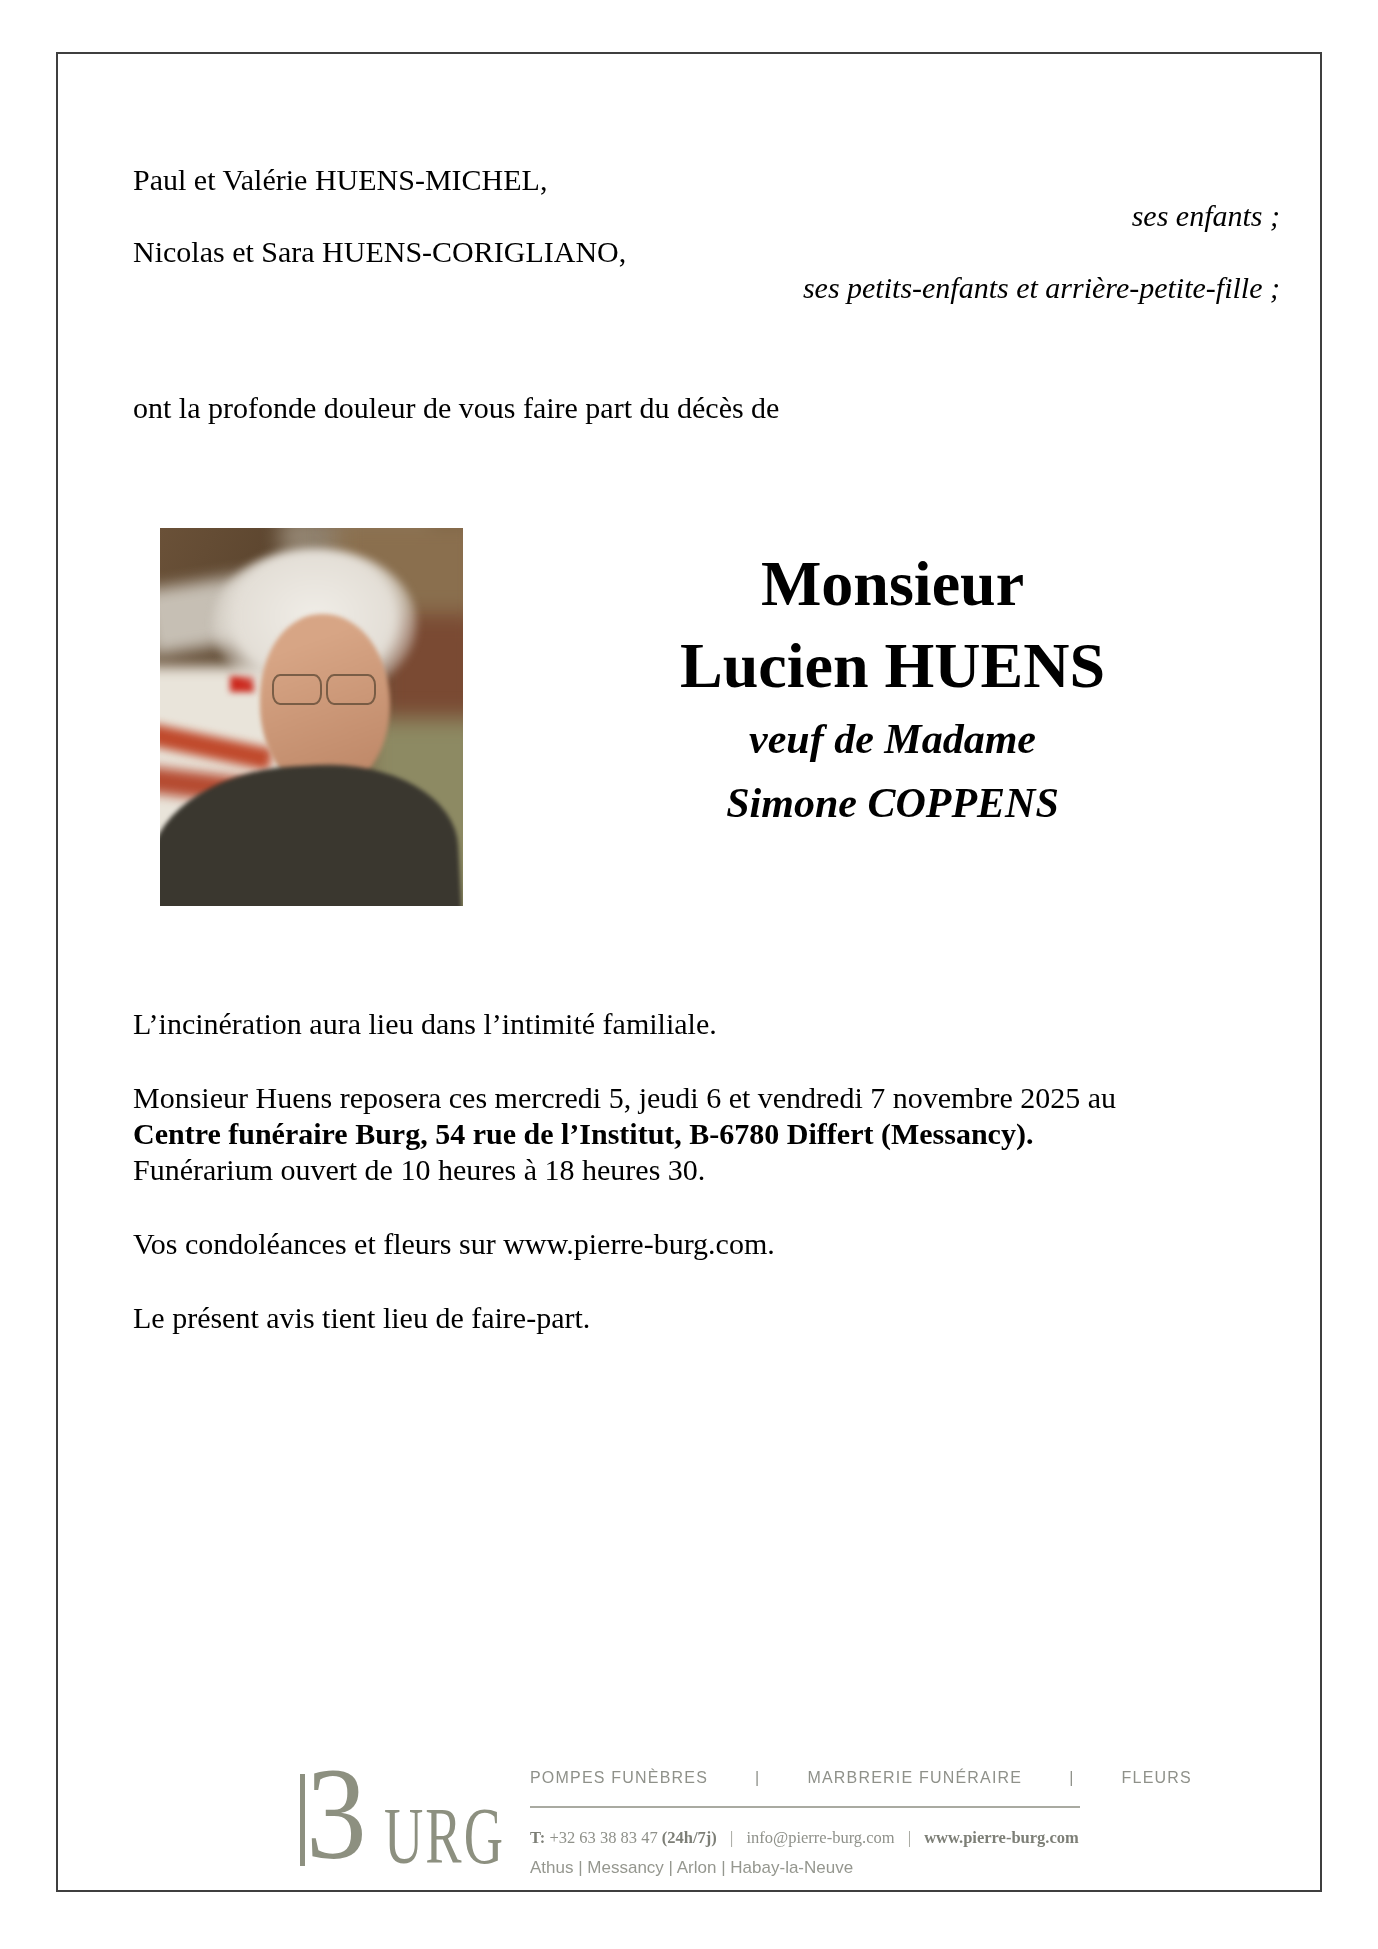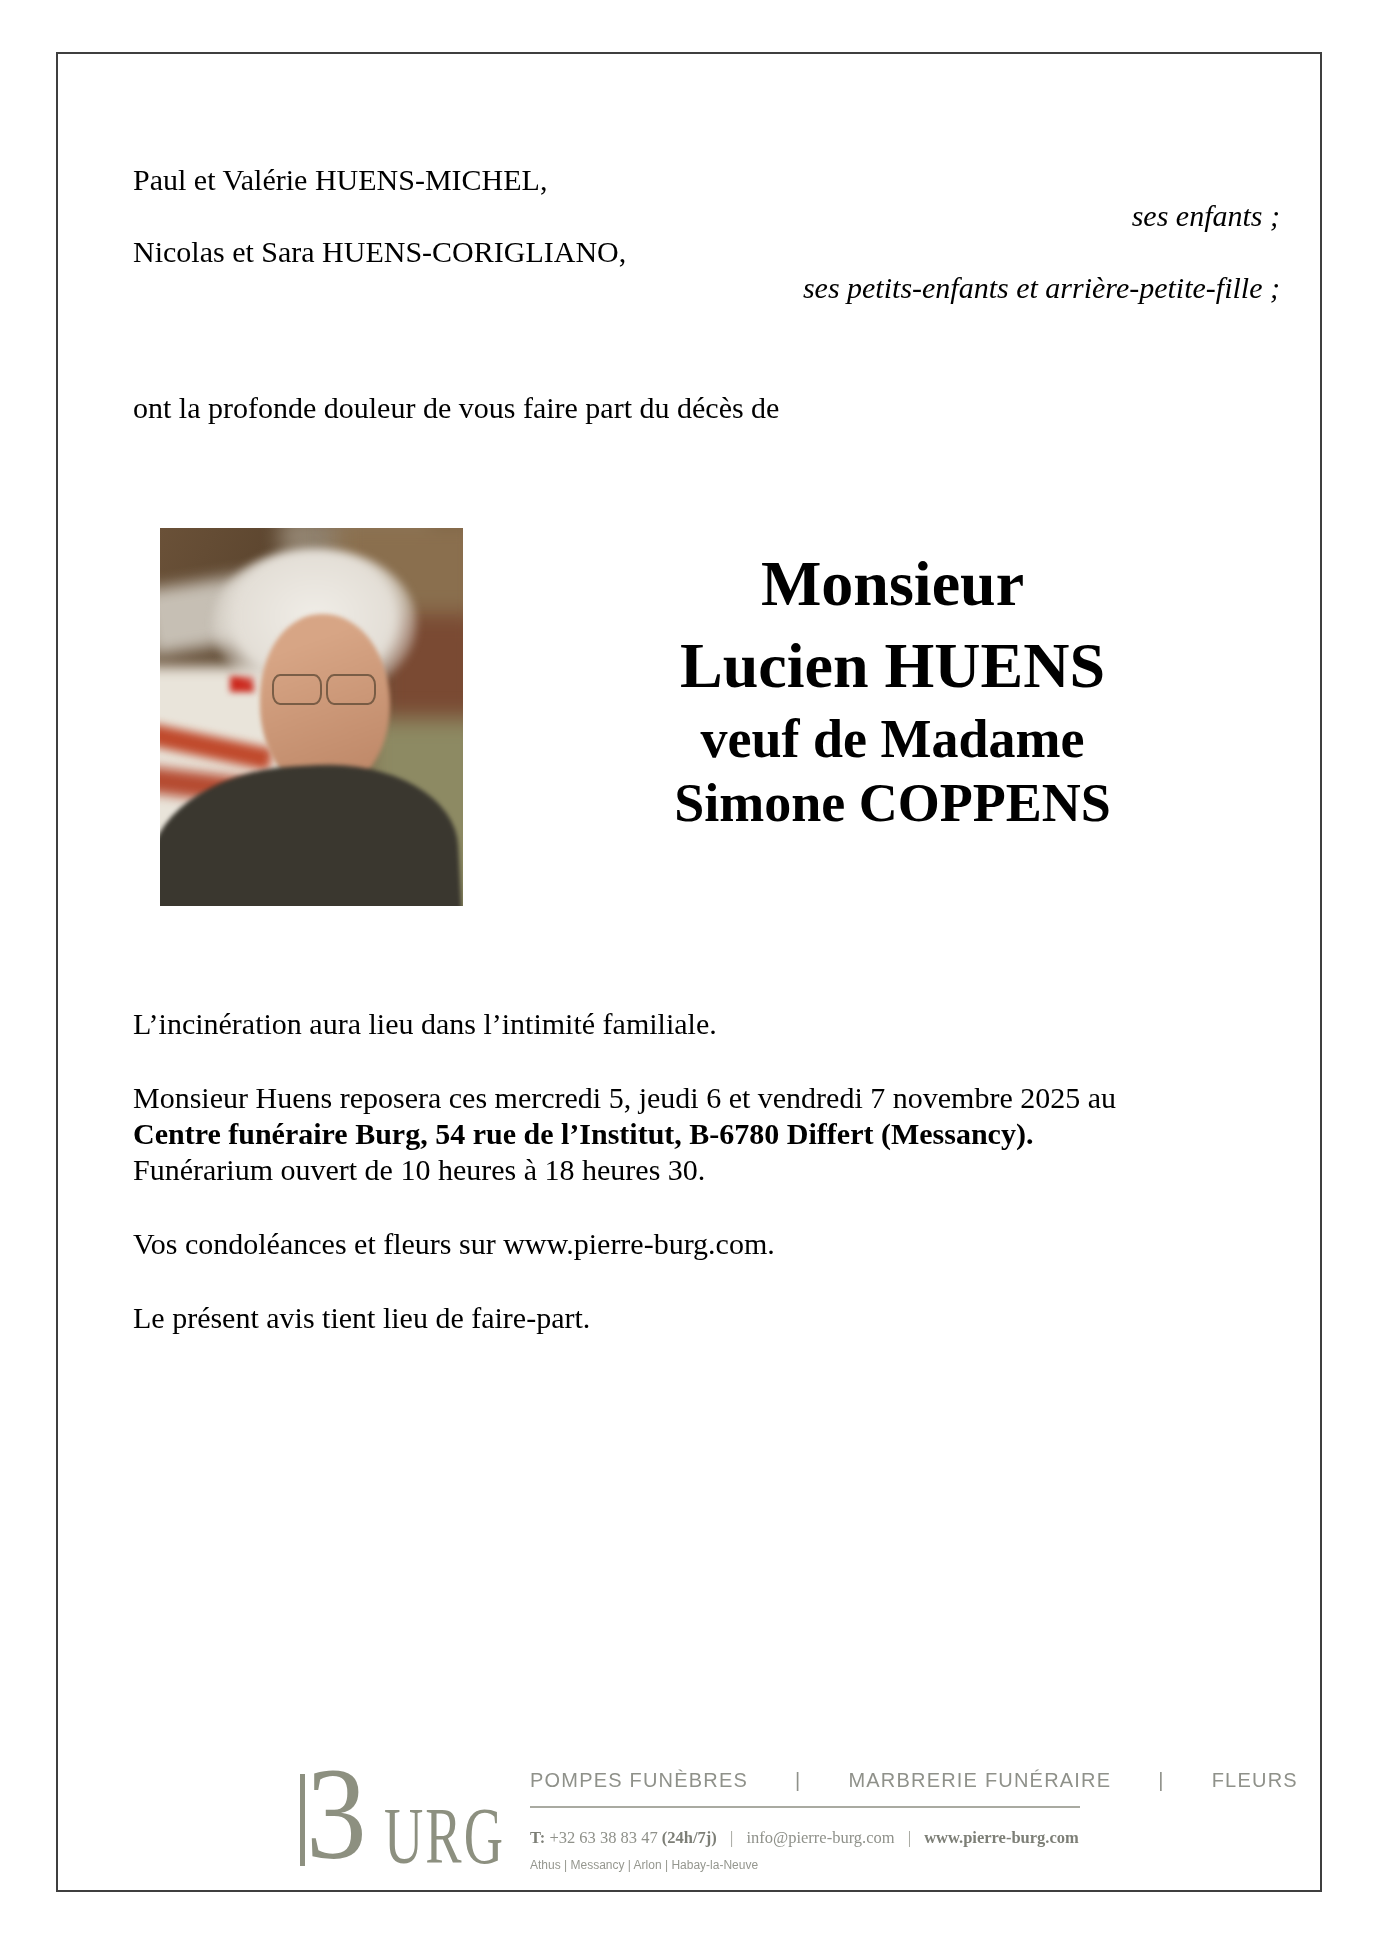--- a/index.html
+++ b/index.html
@@ -54,21 +54,21 @@
   .ph-sweater {
     left:-12px; top:238px; width:310px; height:160px; background:#3a372f;
     border-radius:48% 44% 0 0 / 62% 55% 0 0; transform:rotate(-3deg); filter:blur(2px);
   }
   
   .names {
     position:absolute; left:505px; top:543px; width:775px;
     text-align:center; font-weight:bold;
   }
   .names .t { font-size:64px; line-height:82px; white-space:nowrap; }
-  .names .s { font-size:54px; line-height:64px; white-space:nowrap; }
+  .names .s { font-size:42px; line-height:64px; white-space:nowrap;font-style:italic; }
   
   .bodytext {
     position:absolute; left:133px; top:1006px; width:1170px;
     font-size:30px; line-height:36px;
   }
   .bodytext .para { margin:0 0 38px 0; }
   .bline { white-space:nowrap; }
   .bline.bold { font-weight:bold; }
   
   .logo-stem { position:absolute; left:300px; top:1774px; width:5px; height:92px; background:#8d9080; }
@@ -78,33 +78,33 @@
     transform:scaleX(.92); transform-origin:left top;
   }
   .logo-urg {
     position:absolute; left:384px; top:1796px; font-size:80px; line-height:1;
     font-family:"Liberation Serif", serif; color:#8d9080; letter-spacing:3px;
     transform:scaleX(.68); transform-origin:left top;
   }
   .services {
     position:absolute; left:530px; top:1769px; width:550px;
     display:flex; justify-content:space-between; align-items:baseline;
-    font-family:"Liberation Sans", sans-serif; font-size:20px; letter-spacing:1.2px;
+    font-family:"Liberation Sans", sans-serif; font-size:16px; letter-spacing:1.2px;
     color:#8f918a; white-space:nowrap;gap:47px;
   }
   .divider { position:absolute; left:530px; top:1806px; width:550px; height:2px; background:#a9aaa1; }
   .contact {
     position:absolute; left:530px; top:1828px; width:560px;
     font-family:Liberation Serif, serif; font-size:16.5px; color:#8f918a; white-space:nowrap;
   }
   .contact .b { font-weight:bold; color:#7d7f77; }
   .contact .sep { margin:0 9px; color:#9a9b93; }
   .cities {
     position:absolute; left:530px; top:1858px;
-    font-family:"Liberation Sans", sans-serif; font-size:12px; color:#95978f; white-space:nowrap;
+    font-family:"Liberation Sans", sans-serif; font-size:17px; color:#95978f; white-space:nowrap;
   }
 </style>
 </head>
 <body>
 
 <div class="page">
   <div class="frame"></div>
 
   <div class="family">
     <div class="fline">Paul et Valérie HUENS-MICHEL,</div>

